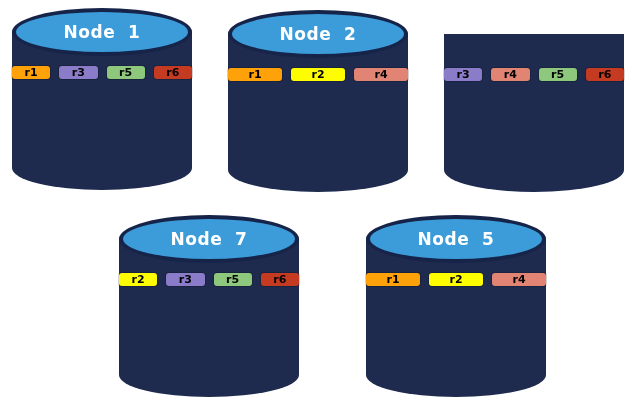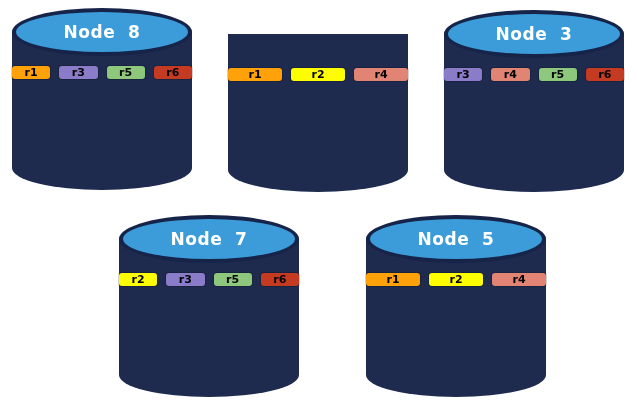--- a/index.html
+++ b/index.html
@@ -70,44 +70,44 @@
   }
 </style>
 </head>
 <body>
 
 <div class="canvas">
 
   <div class="cyl" style="left:12px; top:8px;">
     <div class="cyl-body"></div>
     <div class="cyl-top">
-      <span class="node-label">Node  8</span>
+      <span class="node-label">Node  1</span>
     </div>
     <div class="bars">
         <div class="bar" style="background: rgb(255, 161, 8);">r1</div>
         <div class="bar" style="background: rgb(138, 124, 200);">r3</div>
         <div class="bar" style="background: rgb(141, 200, 124);">r5</div>
         <div class="bar" style="background: rgb(196, 59, 34);">r6</div>
       </div>
   </div>
 
   <div class="cyl" style="left:228px; top:10px;">
     <div class="cyl-body"></div>
+    <div class="cyl-top">
+      <span class="node-label">Node  2</span>
+    </div>
     <div class="bars">
         <div class="bar" style="background: rgb(255, 161, 8);">r1</div>
         <div class="bar" style="background: rgb(254, 254, 0);">r2</div>
         <div class="bar" style="background: rgb(225, 132, 115);">r4</div>
       </div>
   </div>
 
   <div class="cyl" style="left:444px; top:10px;">
     <div class="cyl-body"></div>
-    <div class="cyl-top">
-      <span class="node-label">Node  3</span>
-    </div>
     <div class="bars">
         <div class="bar" style="background: rgb(138, 124, 200);">r3</div>
         <div class="bar" style="background: rgb(225, 132, 115);">r4</div>
         <div class="bar" style="background: rgb(141, 200, 124);">r5</div>
         <div class="bar" style="background: rgb(196, 59, 34);">r6</div>
       </div>
   </div>
 
   <div class="cyl" style="left:119px; top:215px;">
     <div class="cyl-body"></div>

